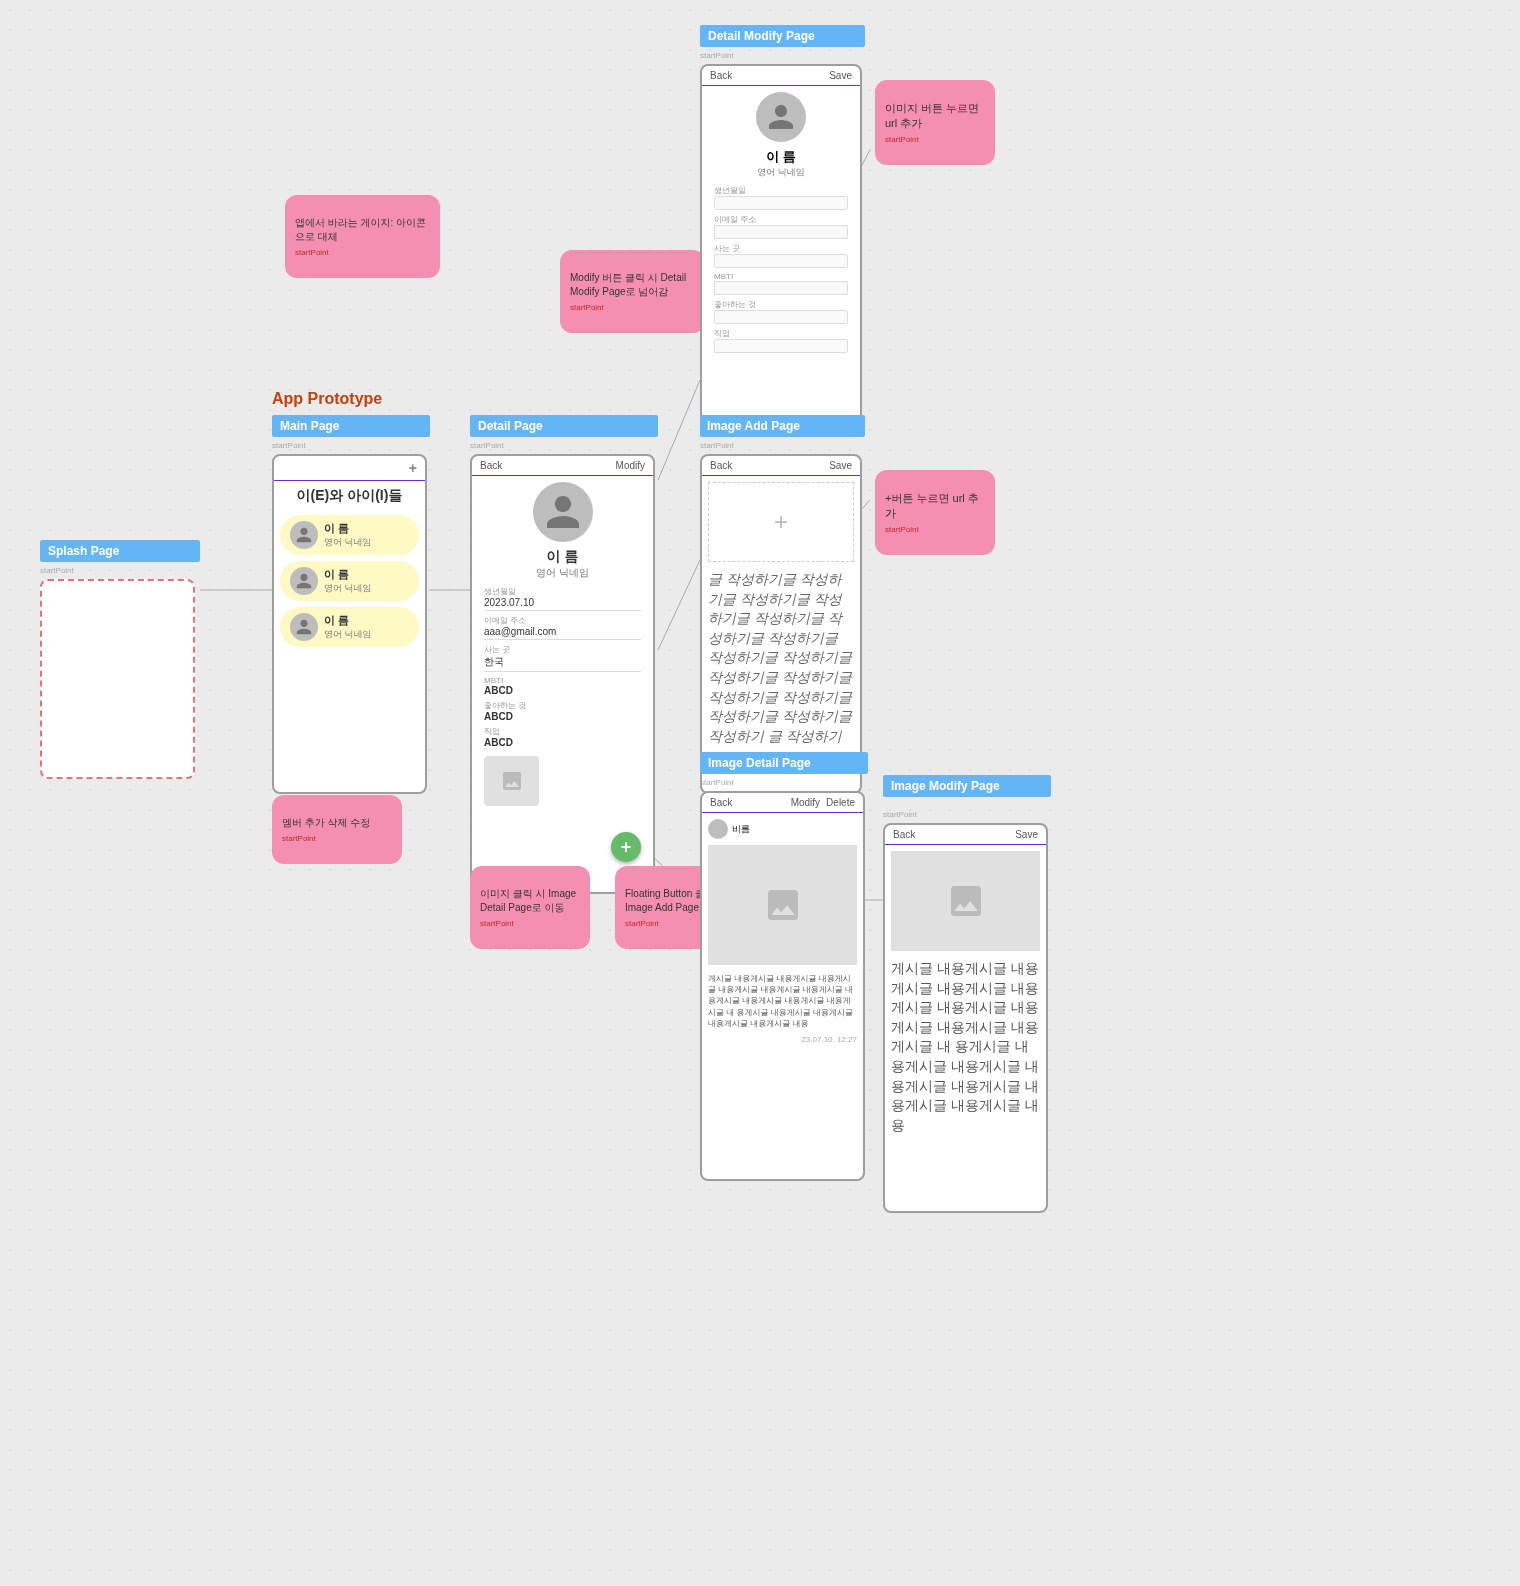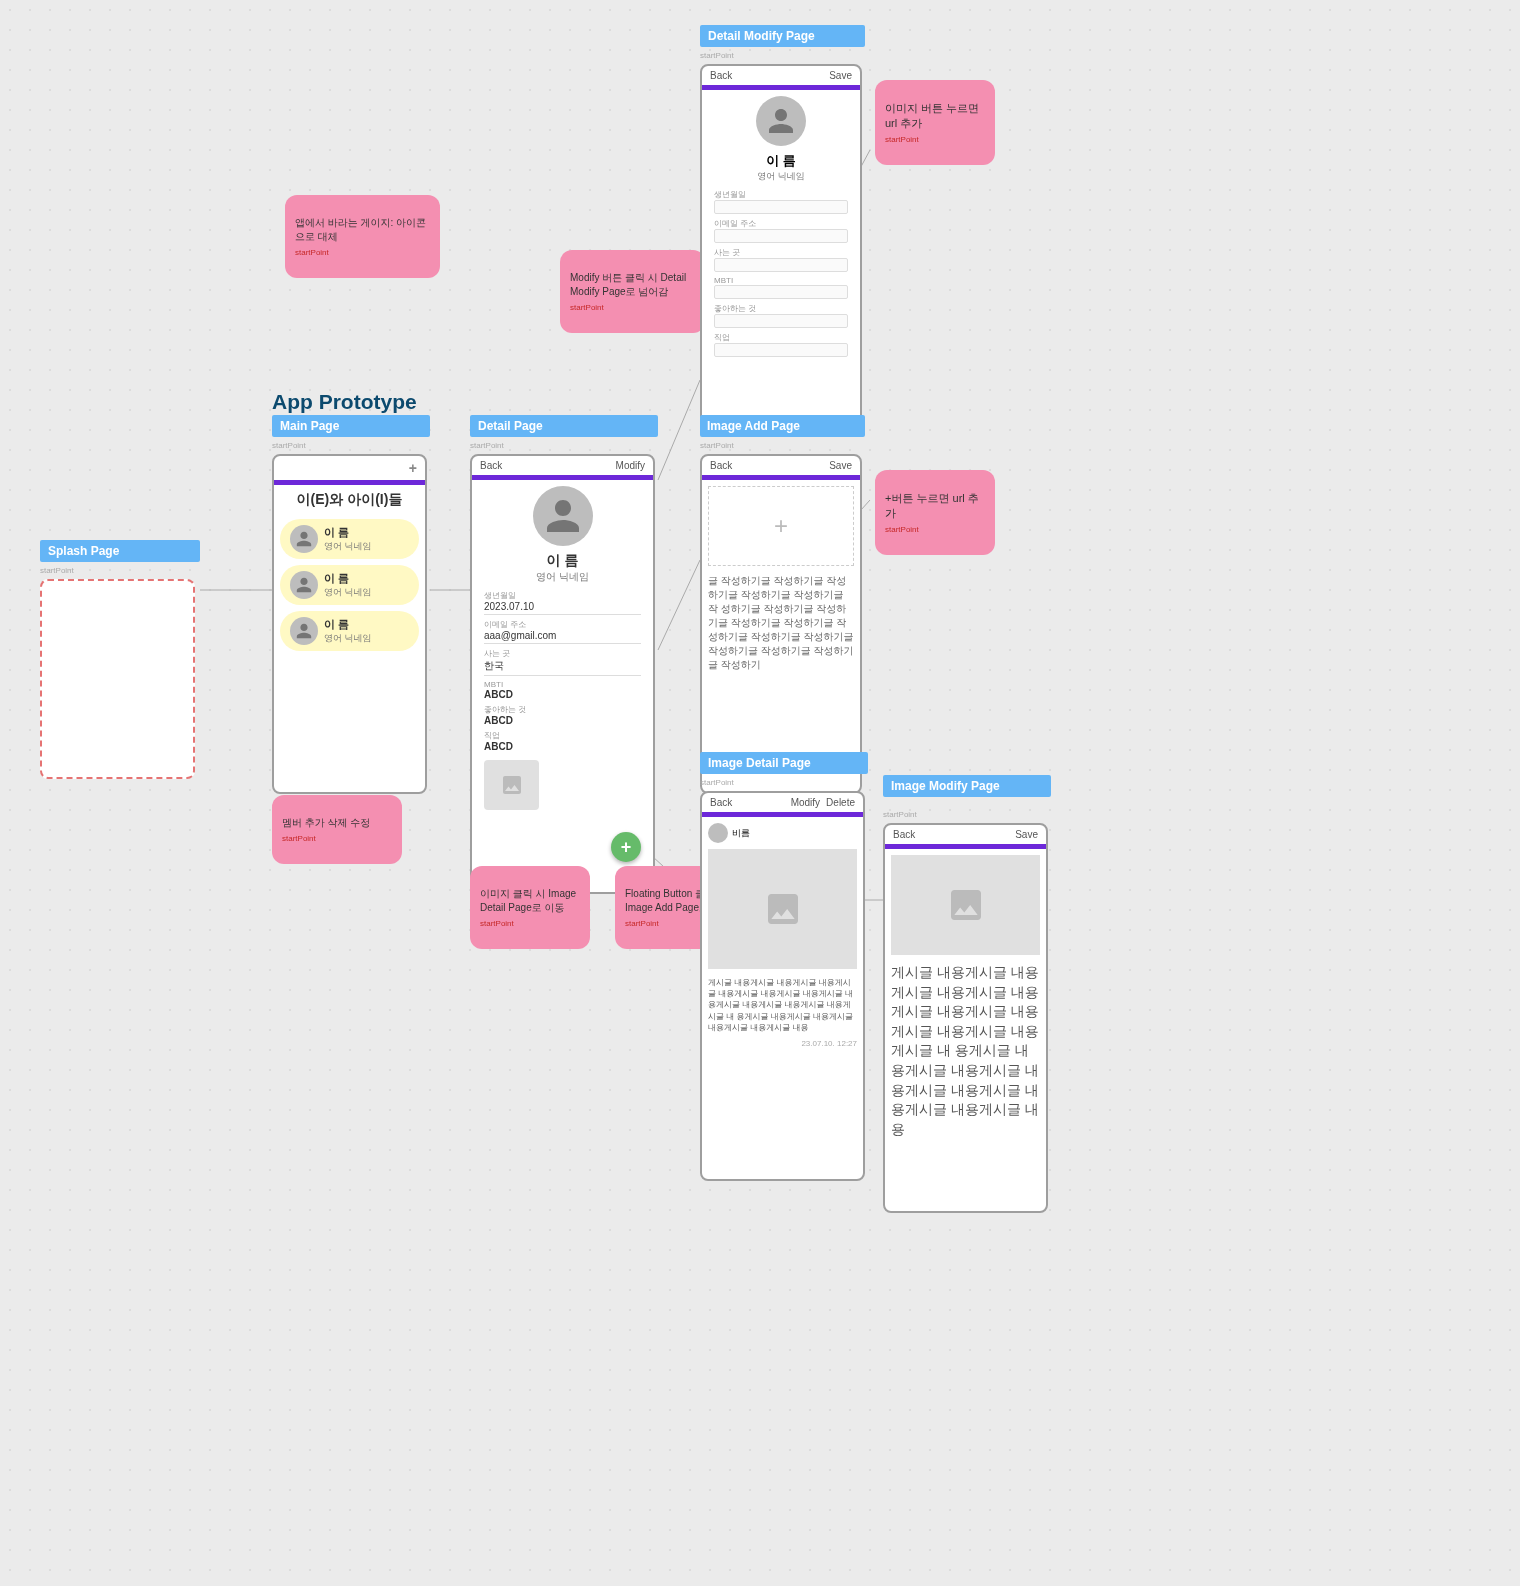--- a/index.html
+++ b/index.html
@@ -43,42 +43,42 @@
       border-radius: 8px;
       overflow: hidden;
     }
     .phone-header {
       display: flex;
       justify-content: space-between;
       align-items: center;
       padding: 4px 8px;
       font-size: 10px;
       color: #555;
-      border-bottom: 5px solid #6d28d9;
+      border-bottom: 1px solid #6d28d9;
     }
     .phone-content {
       background: #fff;
       padding: 6px;
     }
 
     
     .note-pink {
       background: #f48fb1;
       color: #333;
       font-size: 11px;
       padding: 21px 10px;
       border-radius: 12px;
       font-weight: 500;
     }
 
     
     .app-title {
-      font-size: 21px;
+      font-size: 16px;
       font-weight: bold;
-      color: #0c4a6e;
+      color: #c2410c;
     }
 
     
     .user-item {
       display: flex;
       align-items: center;
       gap: 6px;
       background: #fff9c4;
       border-radius: 20px;
       padding: 6px 10px;
@@ -391,21 +391,21 @@
       <div class="phone-header">
         <span>Back</span>
         <span>Save</span>
       </div>
       <div class="phone-content">
 
         <div style="width:100%; height:80px; border:1px dashed #ccc; display:flex; align-items:center; justify-content:center; margin-bottom:8px; cursor:pointer;">
           <span style="font-size:24px;color:#bbb;">+</span>
         </div>
 
-        <div style="font-size:10px;color:#666;line-height:1.4;">글 작성하기글 작성하기글 작성하기글 작성하기글 작성하기글 작 성하기글 작성하기글 작성하기글 작성하기글 작성하기글 작성하기글 작성하기글 작성하기글 작성하기글 작성하기글 작성하기 글 작성하기</div>
+        <div style="font-size:14px;color:#666;line-height:1.4;font-style:italic;">글 작성하기글 작성하기글 작성하기글 작성하기글 작성하기글 작 성하기글 작성하기글 작성하기글 작성하기글 작성하기글 작성하기글 작성하기글 작성하기글 작성하기글 작성하기글 작성하기 글 작성하기</div>
       </div>
     </div>
   </div>
 
   <div class="note-pink abs" style="left:875px; top:470px; width:120px; font-size:11px;">
     <span>+버튼 누르면 url 추가</span>
     <div style="font-size:8px;color:#c62828;margin-top:4px;">startPoint</div>
   </div>
 
   <div class="abs" style="left:700px; top:752px; width:168px;">

